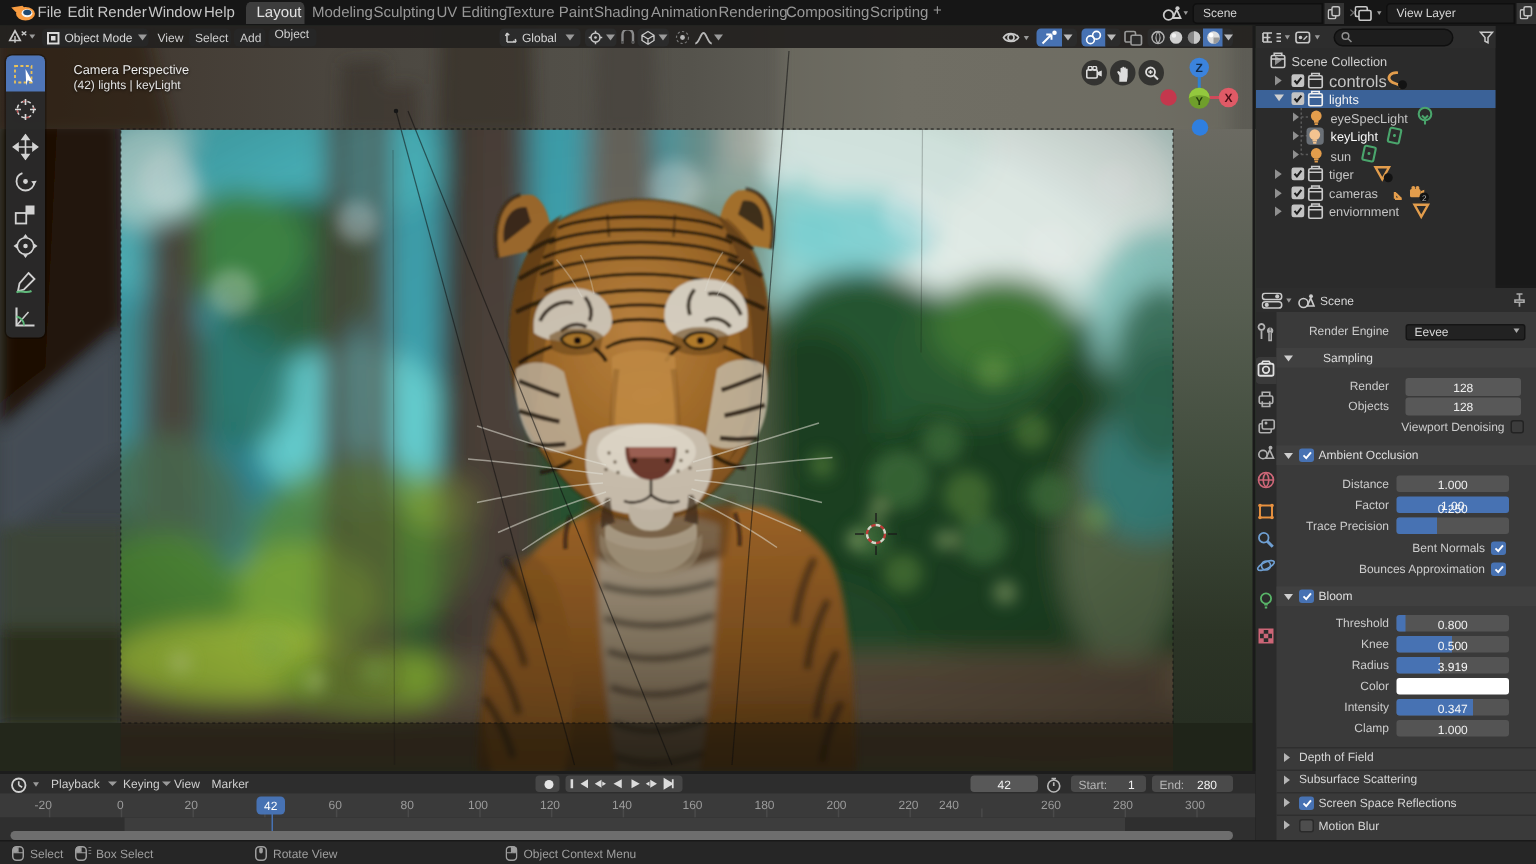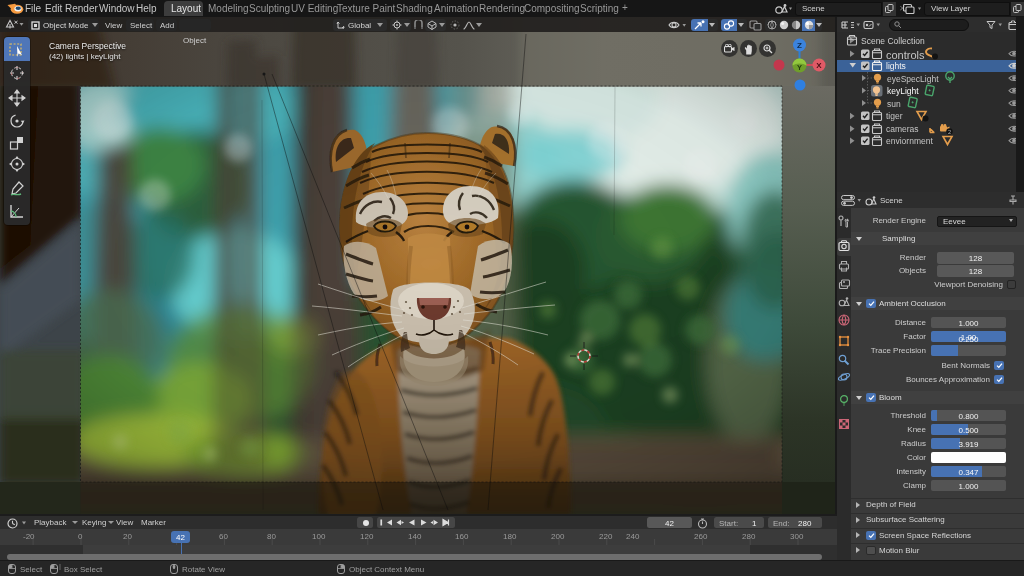--- a/index.html
+++ b/index.html
@@ -459,21 +459,21 @@
         <rect x="3" y="3" width="3" height="3" fill="#ddd"></rect>
       </svg>
   <div class="tx8" style="left:43px;top:4.5px;color:#d8d8d8;">Object Mode</div>
   <div class="abs" style="left:92px;top:6px;width:0;height:0;border-left:3px solid transparent;border-right:3px solid transparent;border-top:4px solid #9a9a9a;"></div>
   <div class="tx8" style="left:105px;top:4.5px;color:#cfcfcf;">View</div>
   <div class="pill" style="left:126px;top:1.5px;width:28px;height:12.5px;"></div>
   <div class="tx8" style="left:130px;top:4.5px;color:#cfcfcf;">Select</div>
   <div class="pill" style="left:156px;top:1.5px;width:21px;height:12.5px;"></div>
   <div class="tx8" style="left:160px;top:4.5px;color:#cfcfcf;">Add</div>
   <div class="pill" style="left:179px;top:1.5px;width:32px;height:12.5px;"></div>
-  <div class="tx8" style="left:183px;top:20px;color:#cfcfcf;">Object</div>
+  <div class="tx8" style="left:183px;top:2px;color:#cfcfcf;">Object</div>
 
   <div class="pill" style="left:333px;top:1.5px;width:54px;height:12.5px;background:#2b2b2b;"></div>
   <svg class="abs" style="left:336px;top:3px;" width="10" height="10" viewBox="0 0 10 10">
         <path d="M2,8 L2,2 M2,8 L8,8 M2,2 L1,4 M2,2 L3.5,3.5 M8,8 L6,7.5 M8,8 L7.5,6" stroke="#c9c9c9" stroke-width="1" fill="none"></path>
       </svg>
   <div class="tx8" style="left:348px;top:4.5px;color:#d5d5d5;">Global</div>
   <div class="abs" style="left:377px;top:6px;width:0;height:0;border-left:3px solid transparent;border-right:3px solid transparent;border-top:4px solid #9a9a9a;"></div>
 
   <div class="pill" style="left:390px;top:1.5px;width:21px;height:12.5px;background:#2b2b2b;"></div>
   <svg class="abs" style="left:392px;top:3px;" width="10" height="10" viewBox="0 0 10 10">
@@ -618,21 +618,21 @@
   <text x="49" y="33" font-family="Liberation Sans" font-size="8" fill="#4a0f16" text-anchor="middle" font-weight="bold">X</text>
   <circle cx="9" cy="30" r="5.5" fill="#c4374d"></circle>
   <circle cx="30" cy="50" r="5.5" fill="#2f7fe0"></circle>
   <circle cx="29.5" cy="30.5" r="7" fill="#6f9e2b"></circle>
   <path d="M22.5,30.5 A7,7 0 0,1 36.5,30.5 A9,5.5 0 0,0 22.5,30.5 Z" fill="#93c83e"></path>
   <text x="29.5" y="35" font-family="Liberation Sans" font-size="7.5" fill="#243f0c" text-anchor="middle" font-weight="bold">Y</text>
 </svg>
 
 <div class="abs" style="left:835px;top:17px;width:2px;height:543px;background:#1a1a1a;"></div>
 <div class="abs" style="left:837px;top:190px;width:187px;height:2px;background:#1a1a1a;"></div>
-<div class="abs" style="left:837px;top:17px;width:179px;height:175px;background:#2b2b2b;overflow:hidden;">
+<div class="abs" style="left:837px;top:17px;width:160px;height:175px;background:#2b2b2b;overflow:hidden;">
   <div class="abs" style="left:0;top:0;width:187px;height:15px;background:#2d2d2d;"></div>
 
   <svg class="abs" style="left:3px;top:2.5px;" width="22" height="10" viewBox="0 0 22 10">
     <path d="M2,2 L8,2 M2,2 L2,8 M2,5 L7,5 M5,2 L5,8 M2,8 L8,8" stroke="#c9c9c9" stroke-width="1.1" fill="none"></path>
     <path d="M11,2.5 L14,2.5 M11,5 L14,5 M11,7.5 L14,7.5" stroke="#c9c9c9" stroke-width="1"></path>
     <path d="M16.5,3.5 L20,3.5 L18.2,6.3 Z" fill="#9a9a9a"></path>
   </svg>
   <svg class="abs" style="left:26px;top:2.5px;" width="22" height="10" viewBox="0 0 22 10">
     <rect x="1" y="1.5" width="9" height="7" rx="1.5" fill="none" stroke="#c9c9c9" stroke-width="1.1"></rect>
     <circle cx="4" cy="5" r="1.2" fill="#c9c9c9"></circle>

